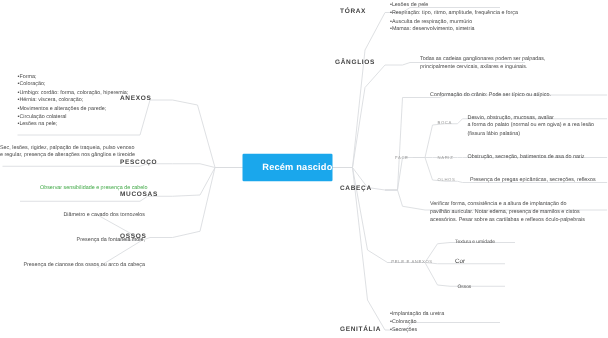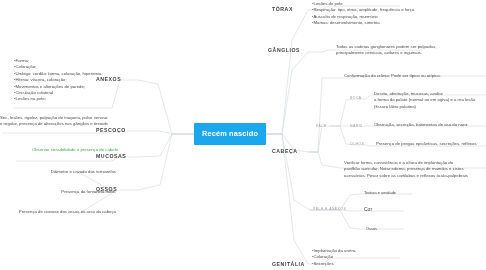--- a/index.html
+++ b/index.html
@@ -120,21 +120,21 @@
       <path d="M310 210 L340 210 L350 211 L360 211"></path>
       <path d="M310 210 L340 210 L350 228 L360 229"></path>
       <path d="M360 194 L412 194"></path>
       <path d="M360 211 L404 211"></path>
       <path d="M360 229 L404 229"></path>
 
       <path d="M308 264 L324 264 L330 258 L400 258"></path>
     </g>
   </svg>
 
-  <div class="node center-node" style="left:194px; top:123px; width:72px;">Recém nascido</div>
+  <div class="node center-node" style="left:194px; top:123px; width:72px;text-align:right;">Recém nascido</div>
 
   <div class="node branch-label left" style="left:96px; top:76px;">ANEXOS</div>
 
   <div class="node branch-label left" style="left:96px; top:127px;">PESCOÇO</div>
 
   <div class="node branch-label left" style="left:96px; top:153px;">MUCOSAS</div>
 
   <div class="node branch-label left" style="left:96px; top:186px;">OSSOS</div>
 
   <div class="node leaf" style="left:14px; top:58px; width:100px;">•Forma;

